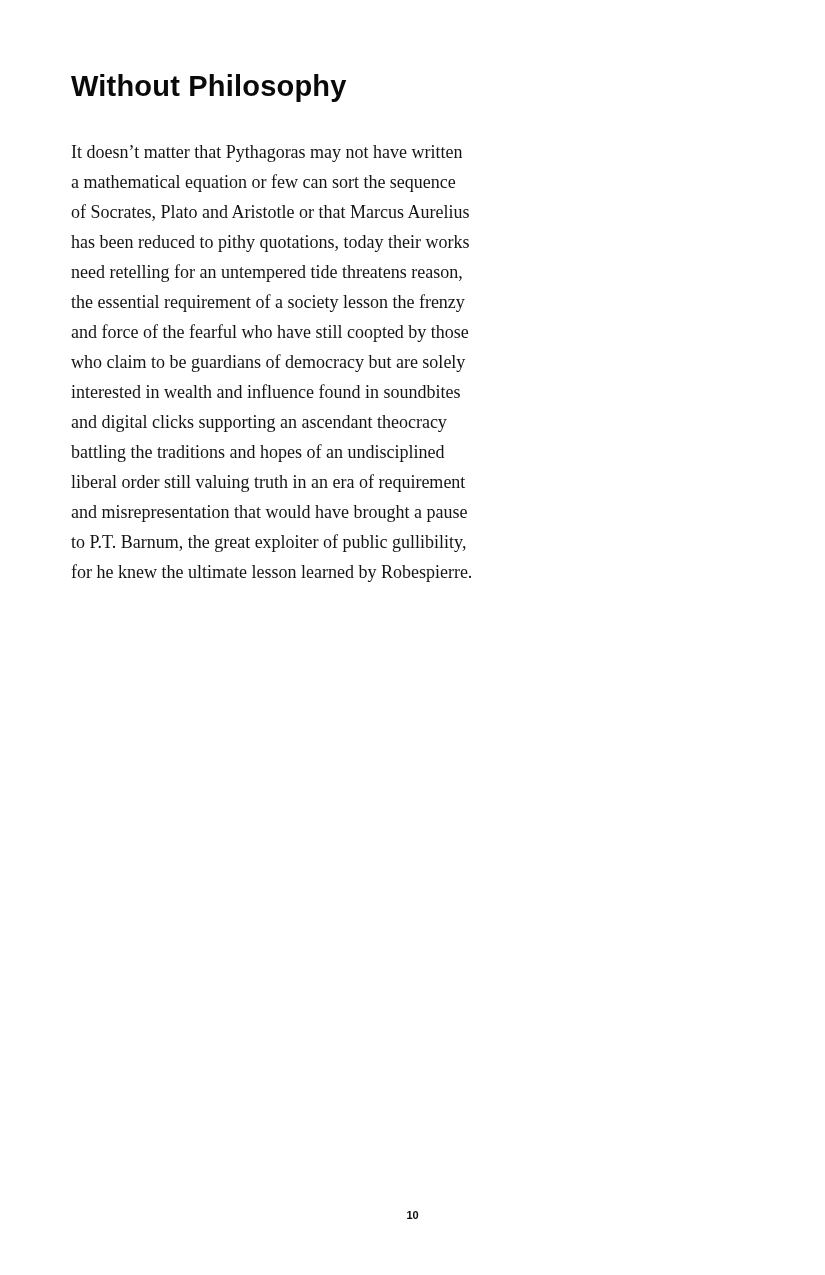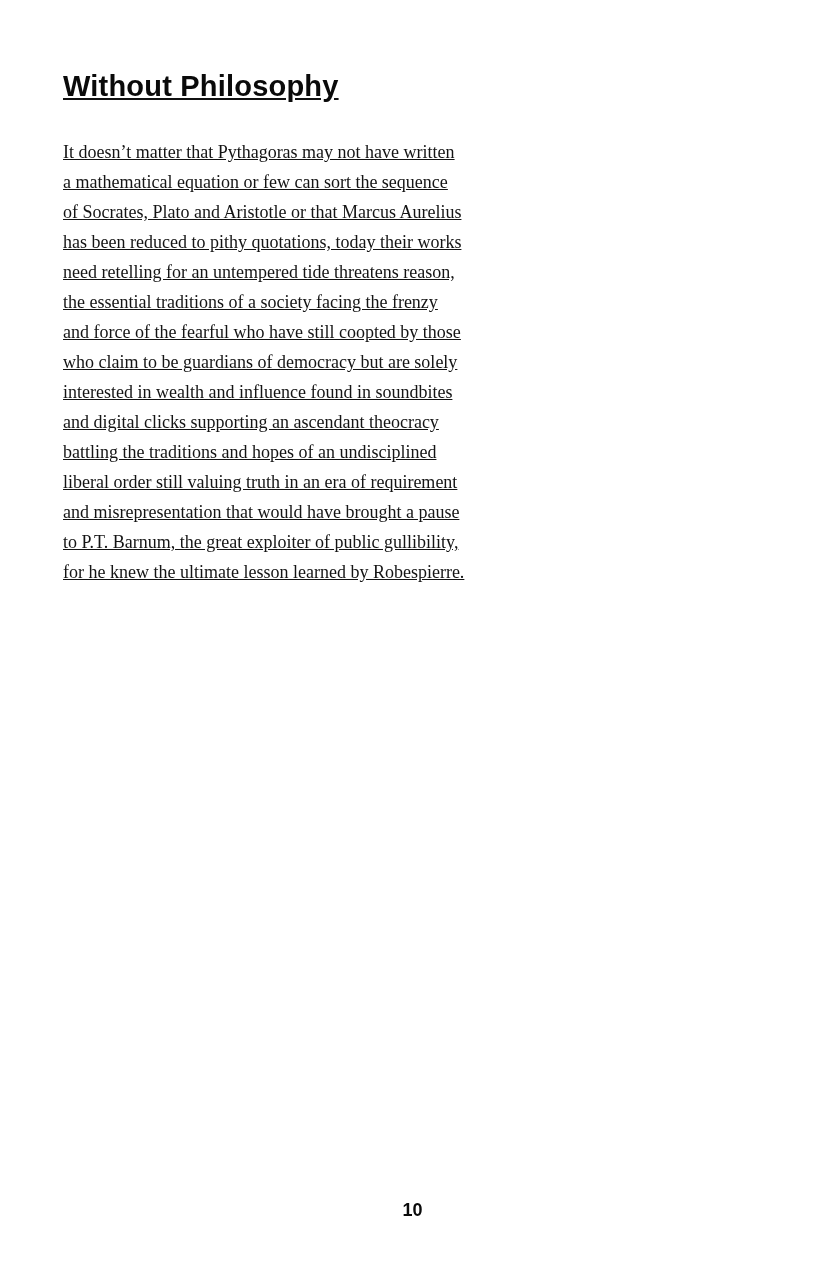--- a/index.html
+++ b/index.html
@@ -13,24 +13,23 @@
     height: 1275px;
     margin: 0 auto;
     background: #ffffff;
     box-sizing: border-box;
     overflow: hidden;
     font-family: "Liberation Serif", serif;
     color: #111111;
   }
   .content {
     position: absolute;
-    left: 63px;
+    left: 71px;
     top: 70px;
     width: 580px;
-    text-decoration: underline;
   }
   .title {
     margin: 0 0 34px 0;
     font-family: "Liberation Sans", sans-serif;
     font-weight: 700;
     font-size: 29px;
     letter-spacing: 0.2px;
     color: #0a0a0a;
   }
   .poem {
@@ -42,37 +41,37 @@
     white-space: nowrap;
   }
   .page-number {
     position: absolute;
     left: 0;
     right: 0;
     bottom: 54px;
     text-align: center;
     font-family: "Liberation Sans", sans-serif;
     font-weight: 700;
-    font-size: 18px;
+    font-size: 11px;
     color: #0a0a0a;
   }
 </style>
 </head>
 <body>
 
 <div class="page">
   <div class="content">
     <h1 class="title">Without Philosophy</h1>
     <div class="poem">
         <div class="poem-line">It doesn’t matter that Pythagoras may not have written</div>
         <div class="poem-line">a mathematical equation or few can sort the sequence</div>
         <div class="poem-line">of Socrates, Plato and Aristotle or that Marcus Aurelius</div>
         <div class="poem-line">has been reduced to pithy quotations, today their works</div>
         <div class="poem-line">need retelling for an untempered tide threatens reason,</div>
-        <div class="poem-line">the essential traditions of a society facing the frenzy</div>
+        <div class="poem-line">the essential requirement of a society lesson the frenzy</div>
         <div class="poem-line">and force of the fearful who have still coopted by those</div>
         <div class="poem-line">who claim to be guardians of democracy but are solely</div>
         <div class="poem-line">interested in wealth and influence found in soundbites</div>
         <div class="poem-line">and digital clicks supporting an ascendant theocracy</div>
         <div class="poem-line">battling the traditions and hopes of an undisciplined</div>
         <div class="poem-line">liberal order still valuing truth in an era of requirement</div>
         <div class="poem-line">and misrepresentation that would have brought a pause</div>
         <div class="poem-line">to P.T. Barnum, the great exploiter of public gullibility,</div>
         <div class="poem-line">for he knew the ultimate lesson learned by Robespierre.</div>
       </div>

